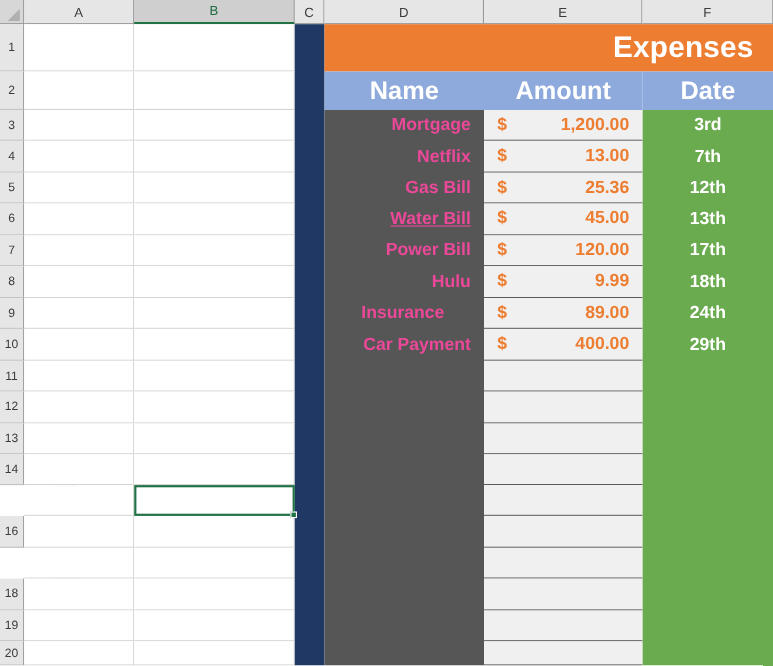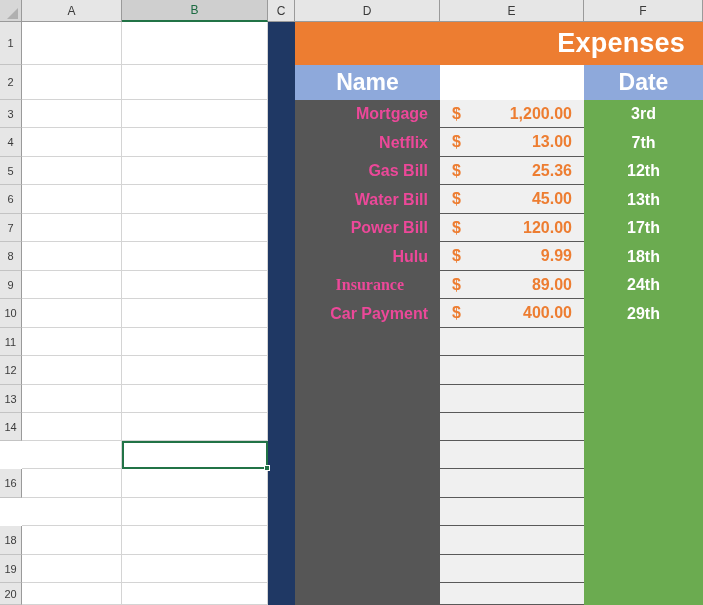--- a/index.html
+++ b/index.html
@@ -244,29 +244,30 @@
     <div class="grid-cell" style="left: 122px; top: 413px; width: 146px; height: 28px;"></div>
     <div class="grid-cell" style="left: 122px; top: 441px; width: 146px; height: 28px;"></div>
     <div class="grid-cell" style="left: 122px; top: 469px; width: 146px; height: 29px;"></div>
     <div class="grid-cell" style="left: 122px; top: 498px; width: 146px; height: 28px;"></div>
     <div class="grid-cell" style="left: 122px; top: 526px; width: 146px; height: 29px;"></div>
     <div class="grid-cell" style="left: 122px; top: 555px; width: 146px; height: 28px;"></div>
     <div class="grid-cell" style="left: 122px; top: 583px; width: 146px; height: 22px;"></div>
     <div class="band" style="left: 268px; top: 22px; width: 27px; height: 583px; background: rgb(31, 56, 100);"></div>
     <div class="title-banner" style="left: 295px; top: 22px; width: 408px; height: 43px; background: rgb(237, 125, 49);">Expenses</div>
     <div class="hdr-cell" style="left: 295px; top: 65px; width: 145px; height: 35px; background: rgb(142, 169, 219);">Name</div>
+    <div class="hdr-cell" style="left: 440px; top: 65px; width: 144px; height: 35px; background: rgb(142, 169, 219);">Amount</div>
     <div class="hdr-cell" style="left: 584px; top: 65px; width: 119px; height: 35px; background: rgb(142, 169, 219);">Date</div>
     <div class="band" style="left: 295px; top: 100px; width: 145px; height: 505px; background: rgb(86, 86, 86);"></div>
     <div class="name-cell" style="left: 295px; top: 100px; width: 145px; height: 28px;">Mortgage</div>
     <div class="name-cell" style="left: 295px; top: 128px; width: 145px; height: 29px;">Netflix</div>
     <div class="name-cell" style="left: 295px; top: 157px; width: 145px; height: 28px; text-align: right;">Gas Bill</div>
-    <div class="name-cell" style="left: 295px; top: 185px; width: 145px; height: 29px;">Water Bill</div>
+    <div class="name-cell" style="left: 295px; top: 185px; width: 145px; height: 29px; text-decoration: underline;">Water Bill</div>
     <div class="name-cell" style="left: 295px; top: 214px; width: 145px; height: 28px;">Power Bill</div>
     <div class="name-cell" style="left: 295px; top: 242px; width: 145px; height: 29px;">Hulu</div>
-    <div class="name-cell" style="left: 295px; top: 271px; width: 121px; height: 28px; font-family: Liberation Serif, serif;">Insurance</div>
+    <div class="name-cell" style="left: 295px; top: 271px; width: 121px; height: 28px;">Insurance</div>
     <div class="name-cell" style="left: 295px; top: 299px; width: 145px; height: 29px;">Car Payment</div>
     <div class="band" style="left: 584px; top: 100px; width: 119px; height: 505px; background: rgb(107, 171, 80);"></div>
     <div class="date-cell" style="left: 584px; top: 100px; width: 119px; height: 28px;">3rd</div>
     <div class="date-cell" style="left: 584px; top: 128px; width: 119px; height: 29px;">7th</div>
     <div class="date-cell" style="left: 584px; top: 157px; width: 119px; height: 28px;">12th</div>
     <div class="date-cell" style="left: 584px; top: 185px; width: 119px; height: 29px;">13th</div>
     <div class="date-cell" style="left: 584px; top: 214px; width: 119px; height: 28px;">17th</div>
     <div class="date-cell" style="left: 584px; top: 242px; width: 119px; height: 29px;">18th</div>
     <div class="date-cell" style="left: 584px; top: 271px; width: 119px; height: 28px;">24th</div>
     <div class="date-cell" style="left: 584px; top: 299px; width: 119px; height: 29px;">29th</div>

